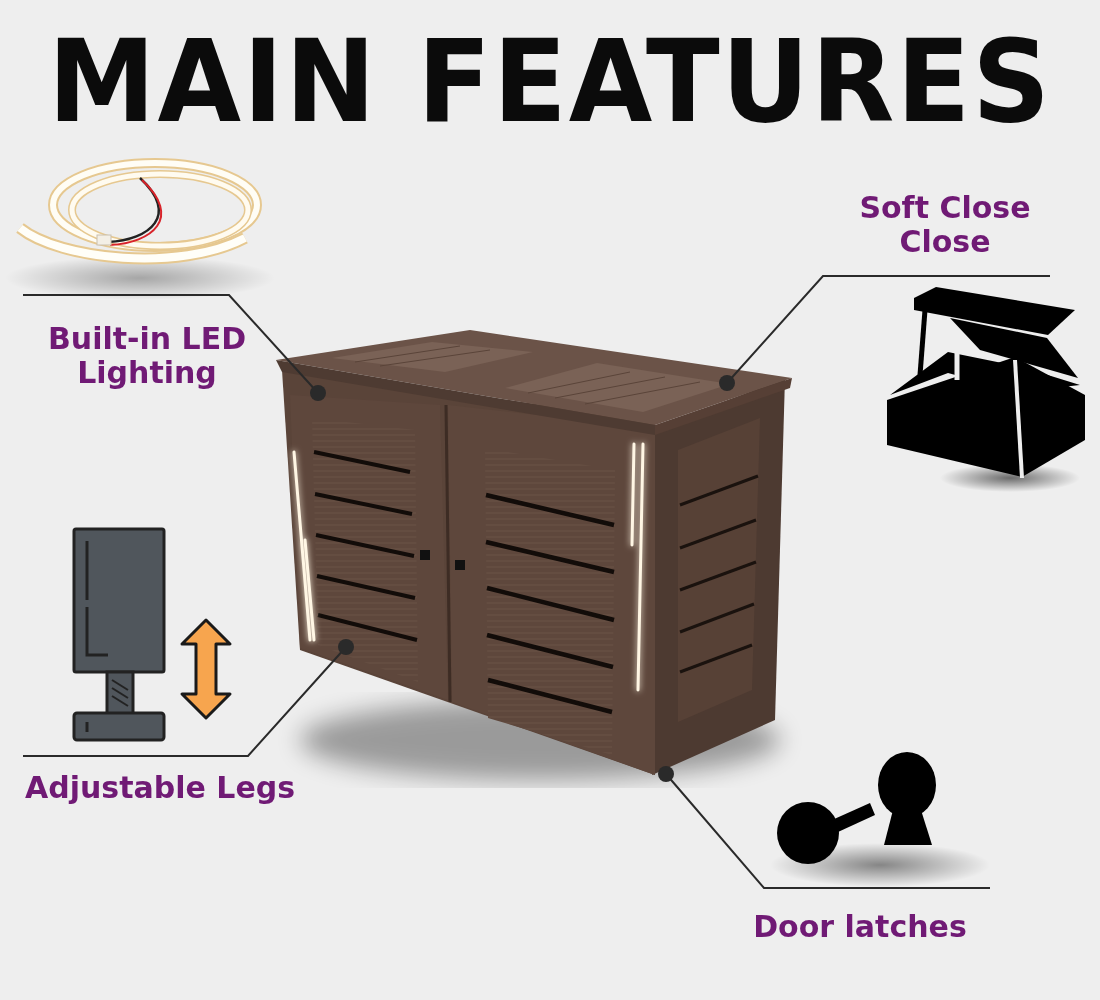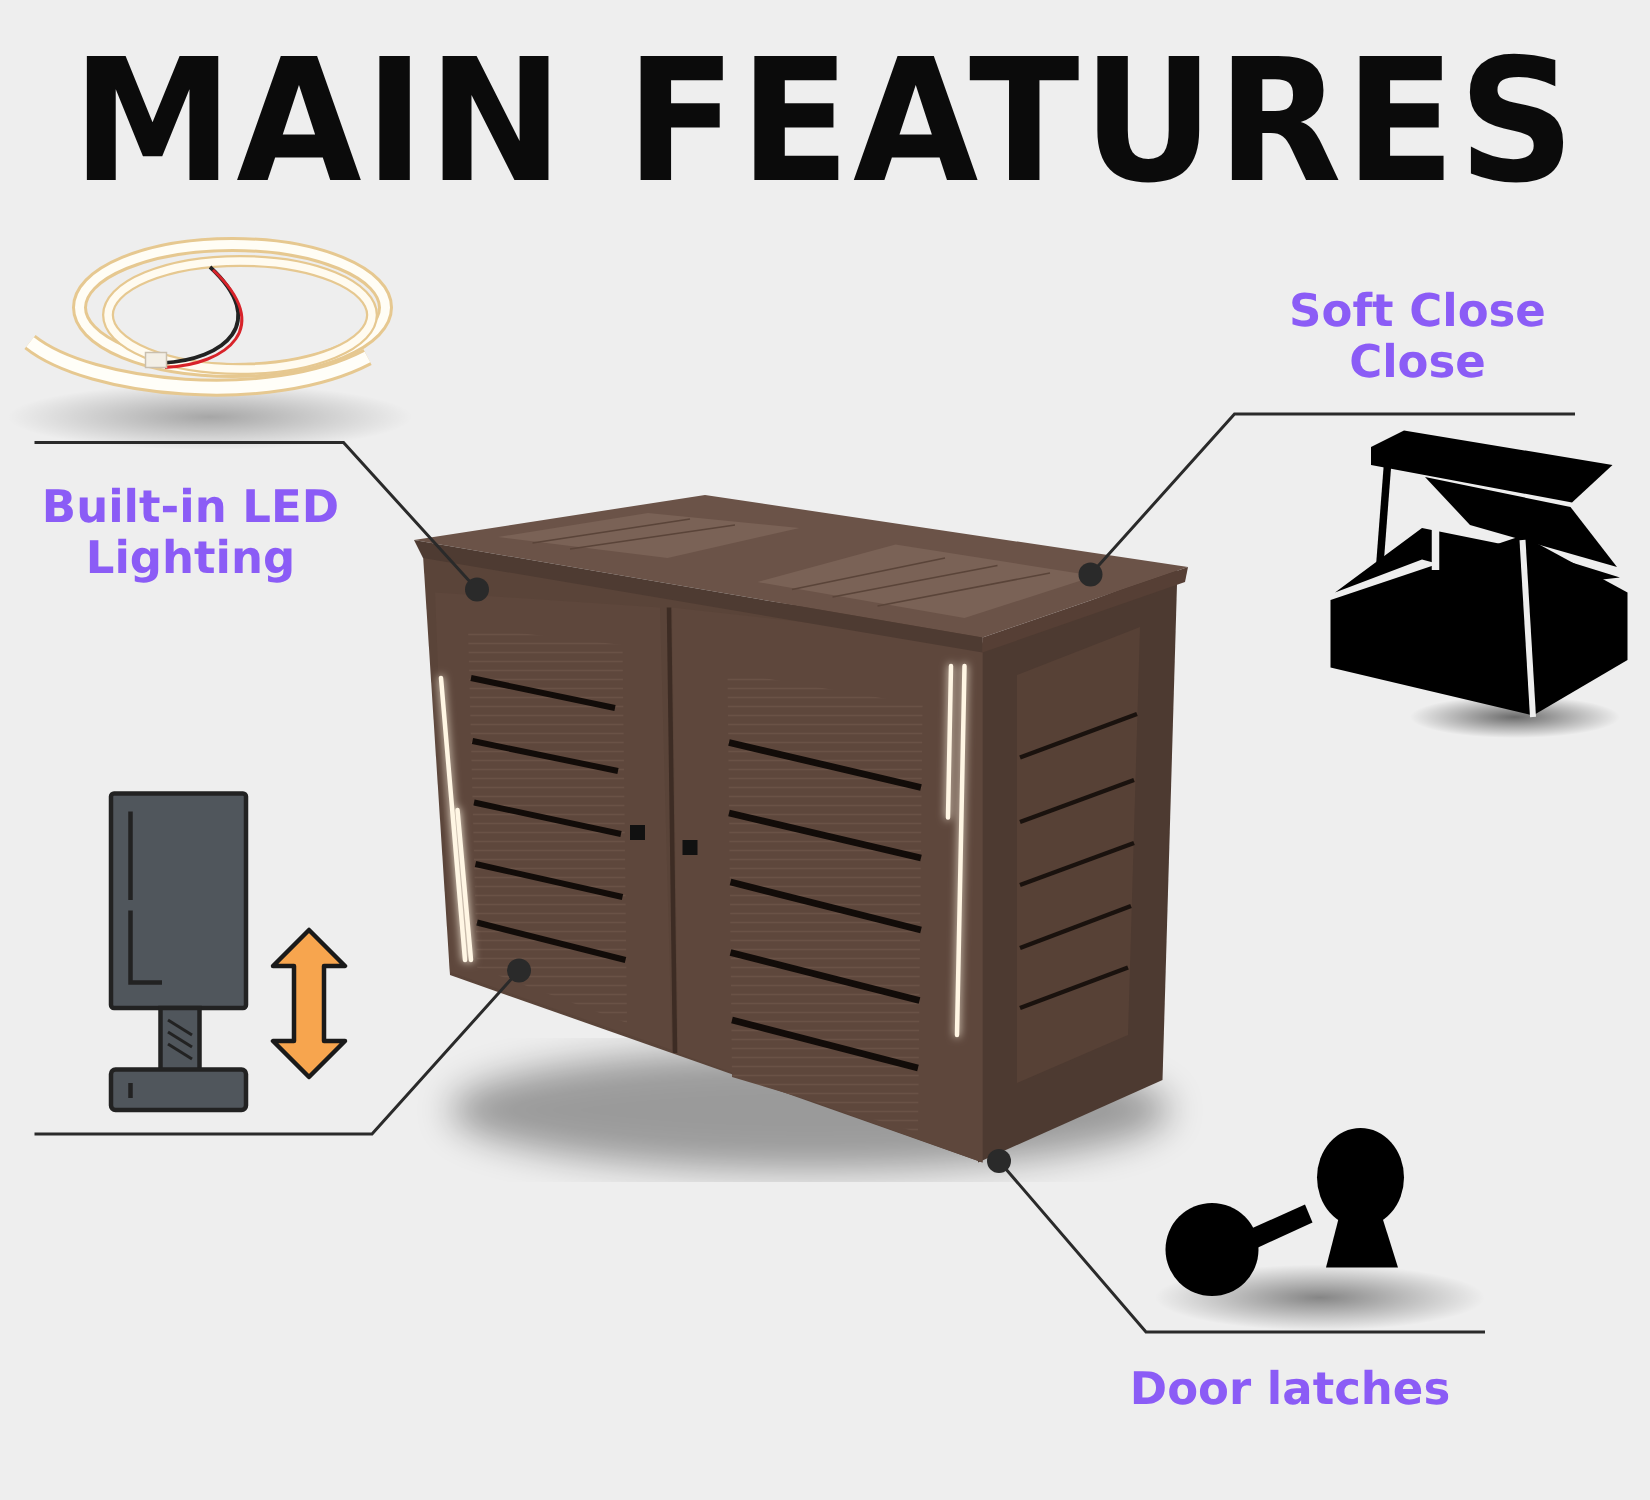--- a/index.html
+++ b/index.html
@@ -5,21 +5,21 @@
   html, body { margin:0; padding:0; }
   body { width:1100px; height:1000px; background:#eeeeee; position:relative; overflow:hidden; font-family:"DejaVu Sans", sans-serif; }
   .abs { position:absolute; }
   .title {
     left:0; top:22px; width:1100px; text-align:center;
     font-family:"DejaVu Sans", sans-serif; font-weight:bold;
     font-size:108px; letter-spacing:2px; color:#0b0b0b;
     transform:scaleY(1.05);
     line-height:120px;
   }
-  .label { font-weight:bold; color:#8b5cf6; text-align:center; font-size:30px; line-height:34px; }
+  .label { font-weight:bold; color:#701a75; text-align:center; font-size:30px; line-height:34px; }
   svg { position:absolute; left:0; top:0; }
 </style>
 </head>
 <body>
 
 <div class="abs title">MAIN FEATURES</div>
 
 <svg width="1100" height="1000" viewBox="0 0 1100 1000">
   <defs>
     <radialGradient id="shadowG" cx="50%" cy="50%" r="50%">
@@ -159,28 +159,29 @@
     <polyline points="990,888 764,888 666,774"></polyline>
   </g>
   <g fill="#2a2a2a">
     <circle cx="318" cy="393" r="8"></circle>
     <circle cx="727" cy="383" r="8"></circle>
     <circle cx="346" cy="647" r="8"></circle>
     <circle cx="666" cy="774" r="8"></circle>
   </g>
 </svg>
 
-<div class="abs label" style="left:12px; top:322px; width:230px;">
+<div class="abs label" style="left:32px; top:322px; width:230px;">
   <div>Built-in LED</div>
   <div>Lighting</div>
 </div>
 
 <div class="abs label" style="left:830px; top:191px; width:230px;">
   <div>Soft Close</div>
   <div>Close</div>
 </div>
 
 <div class="abs label" style="left:10px; top:771px; width:300px;">
+  <div>Adjustable Legs</div>
 </div>
 
 <div class="abs label" style="left:730px; top:910px; width:260px;">
   <div>Door latches</div>
 </div>
 
 </body></html>

